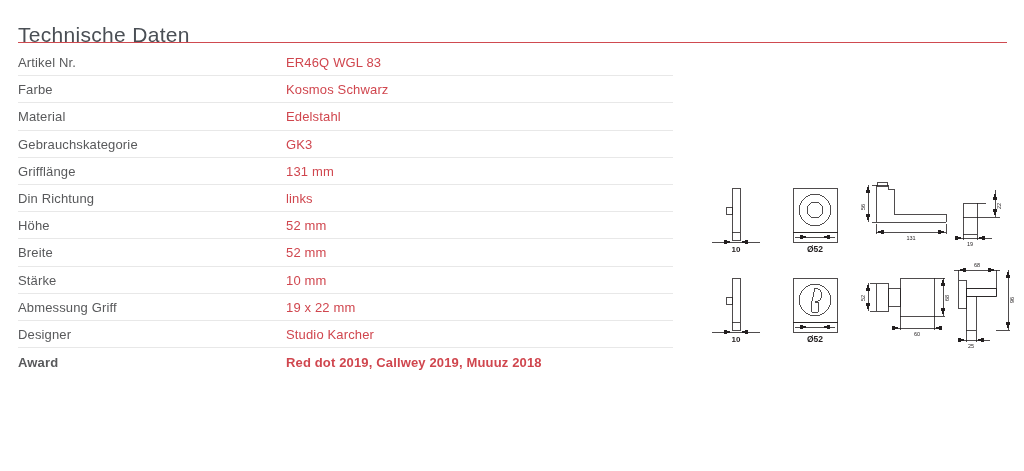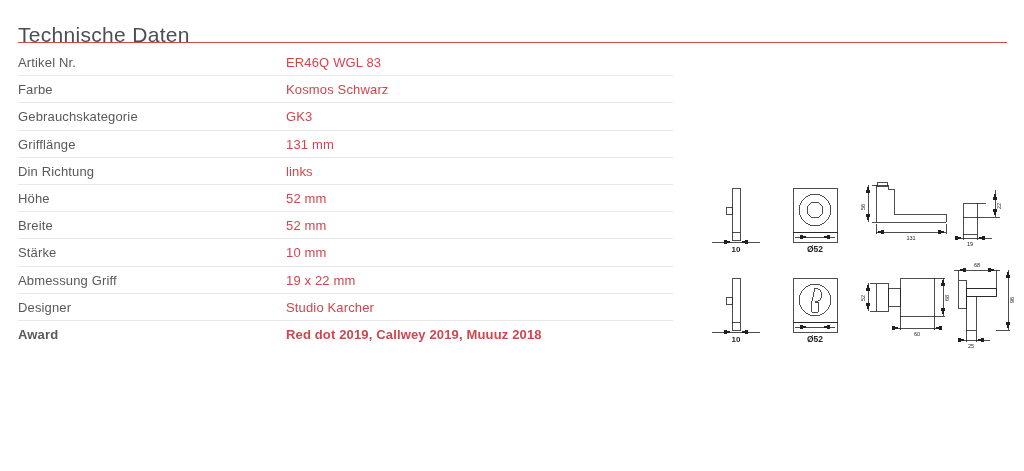--- a/index.html
+++ b/index.html
@@ -108,20 +108,24 @@
 
     <div class="spec-row">
       <span class="spec-label">Artikel Nr.</span>
       <span class="spec-value">ER46Q WGL 83</span>
     </div>
     <div class="spec-row">
       <span class="spec-label">Farbe</span>
       <span class="spec-value">Kosmos Schwarz</span>
     </div>
     <div class="spec-row">
+      <span class="spec-label">Material</span>
+      <span class="spec-value">Edelstahl</span>
+    </div>
+    <div class="spec-row">
       <span class="spec-label">Gebrauchskategorie</span>
       <span class="spec-value">GK3</span>
     </div>
     <div class="spec-row">
       <span class="spec-label">Grifflänge</span>
       <span class="spec-value">131 mm</span>
     </div>
     <div class="spec-row">
       <span class="spec-label">Din Richtung</span>
       <span class="spec-value">links</span>

